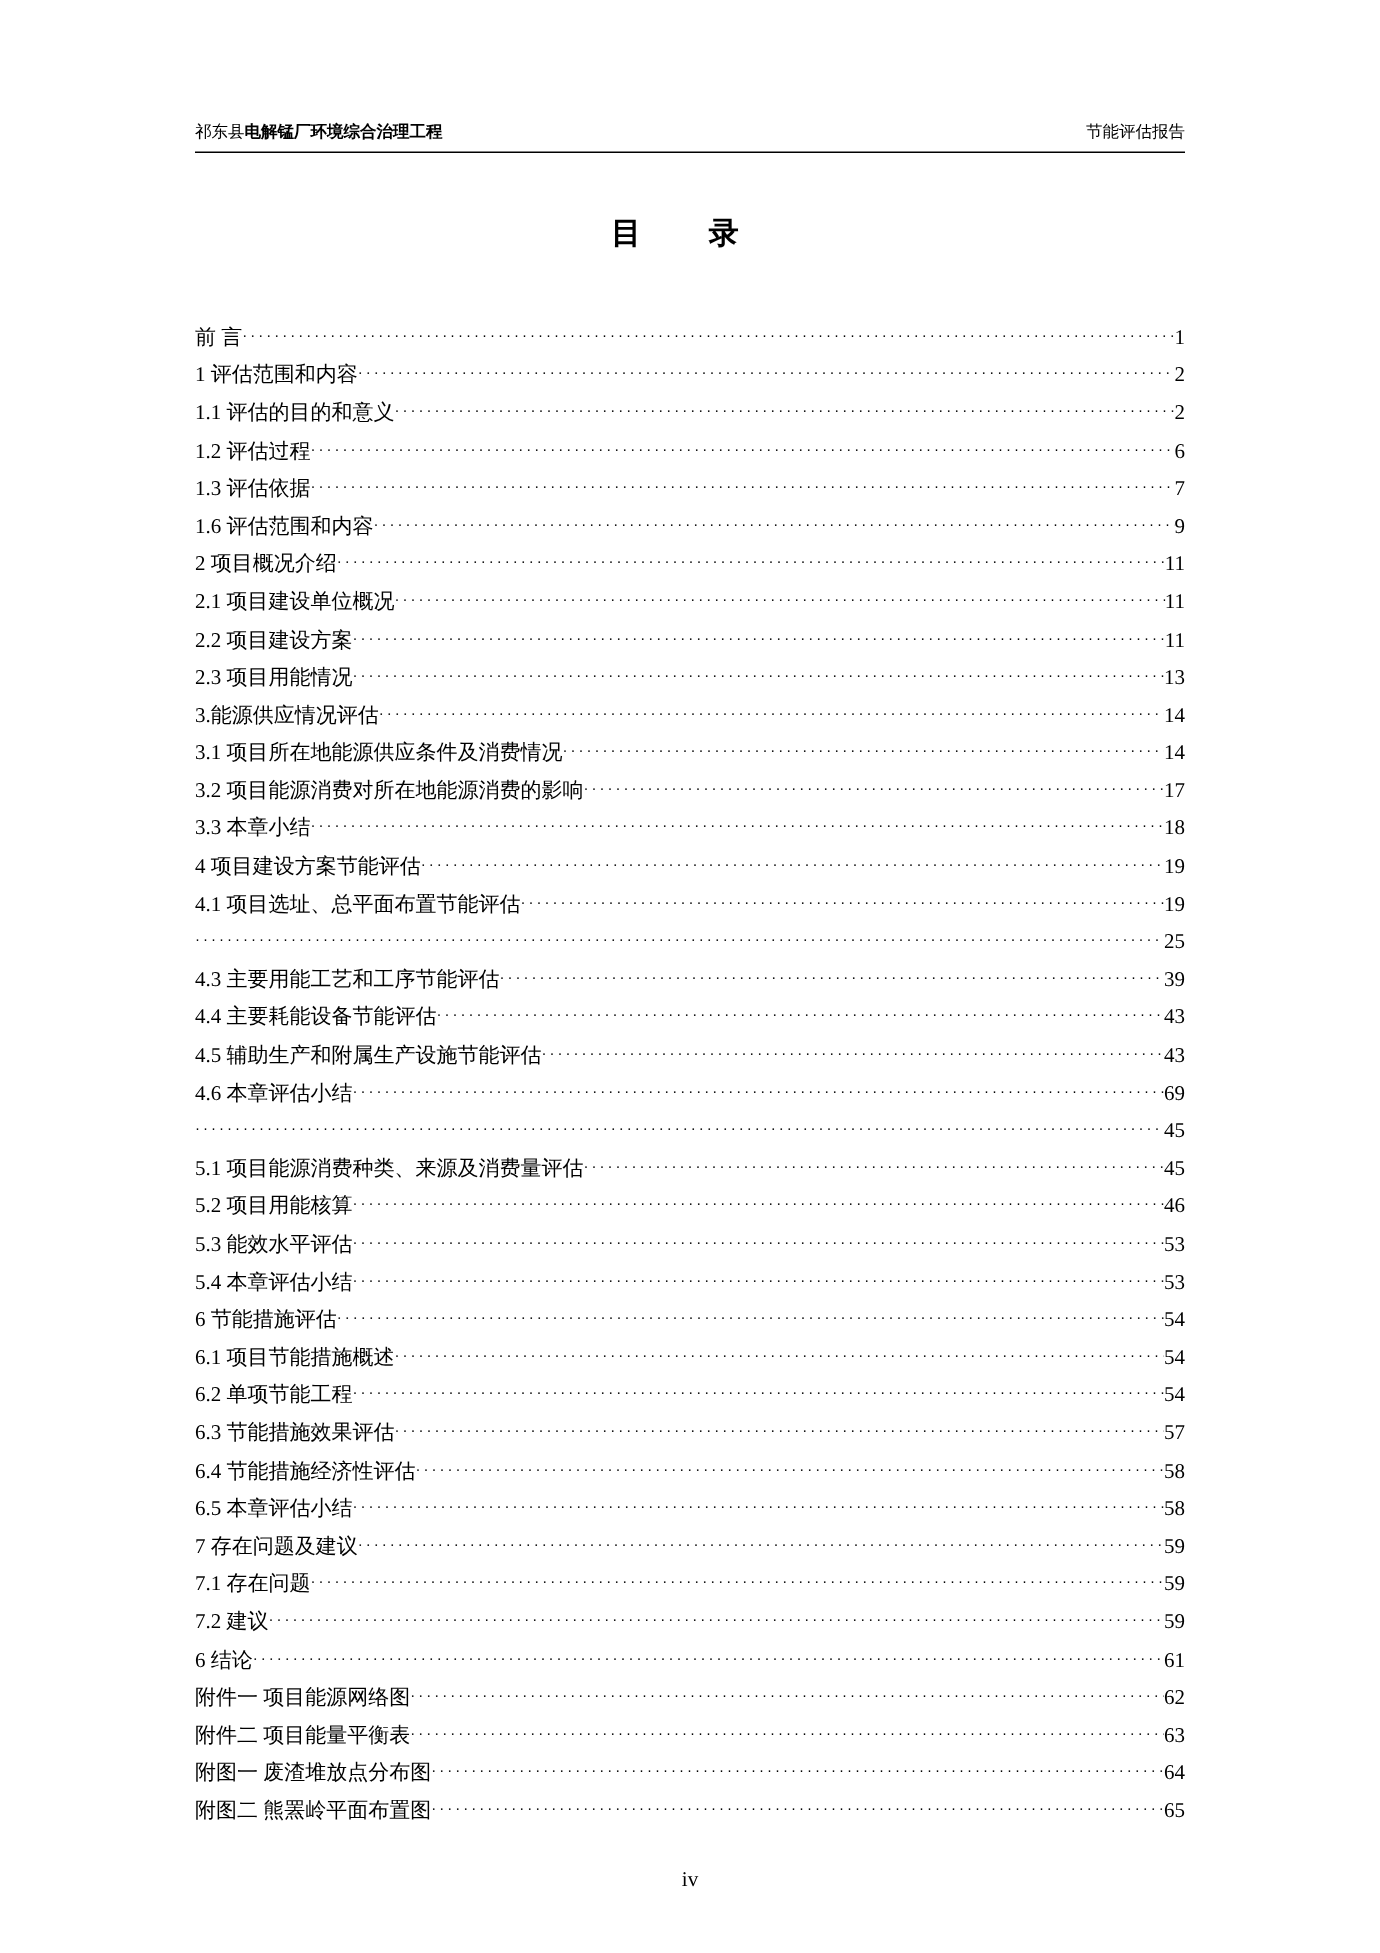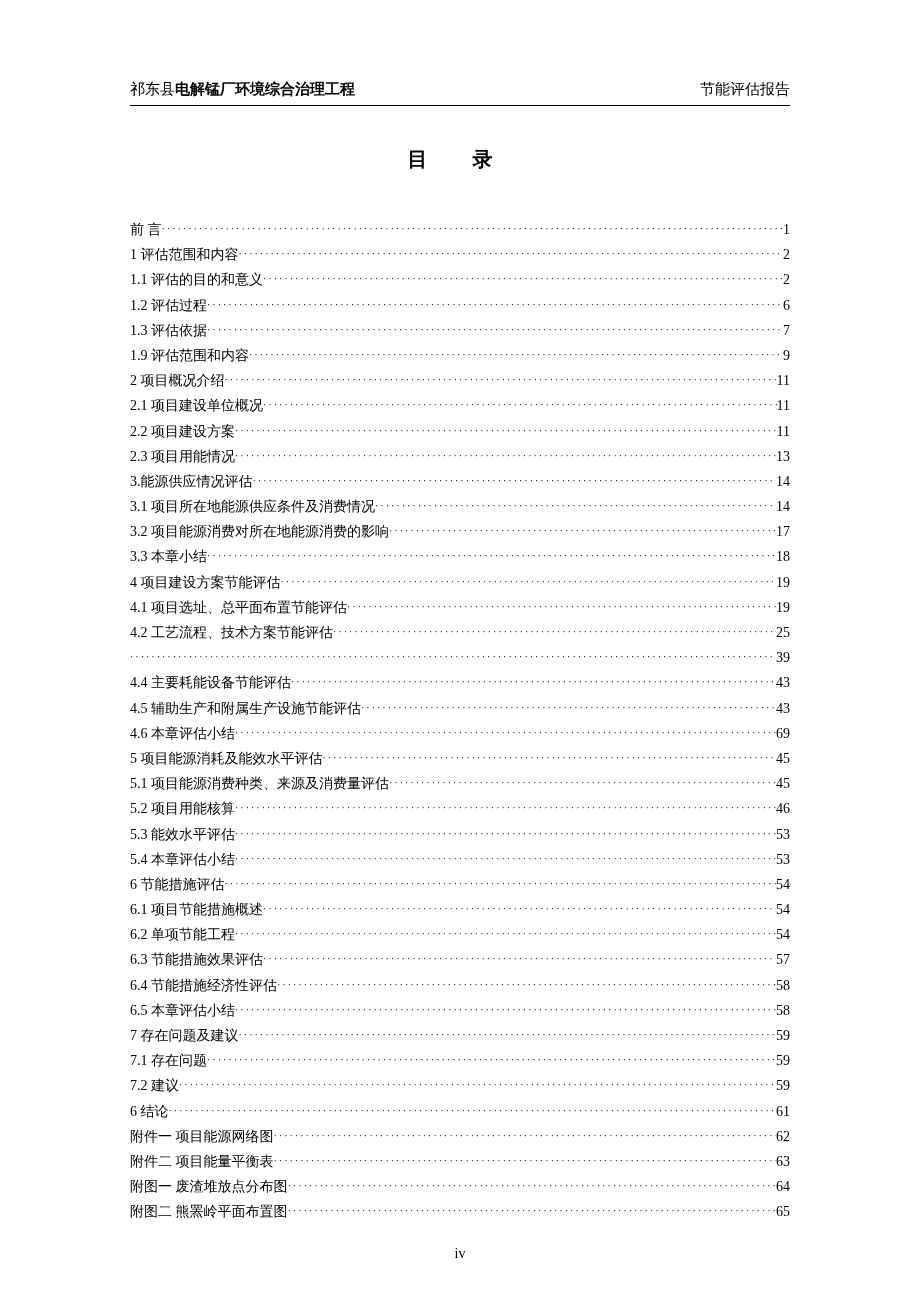--- a/index.html
+++ b/index.html
@@ -17,21 +17,21 @@
       color: #000;
     }
     .page {
       padding: 80px 130px 60px 130px;
       height: 100%;
       position: relative;
     }
     .header-line {
       display: flex;
       justify-content: space-between;
-      font-size: 15px;
+      font-size: 11px;
       padding-bottom: 6px;
       border-bottom: 1px solid #000;
       margin-bottom: 40px;
     }
     .header-left {
       font-weight: normal;
     }
     .header-left .bold {
       font-weight: bold;
     }
@@ -118,21 +118,21 @@
         <span class="toc-label">1.2 评估过程</span>
         <span class="toc-dots"></span>
         <span class="toc-page">6</span>
       </div>
       <div class="toc-entry">
         <span class="toc-label">1.3 评估依据</span>
         <span class="toc-dots"></span>
         <span class="toc-page">7</span>
       </div>
       <div class="toc-entry">
-        <span class="toc-label">1.9 评估范围和内容</span>
+        <span class="toc-label">1.6 评估范围和内容</span>
         <span class="toc-dots"></span>
         <span class="toc-page">9</span>
       </div>
       <div class="toc-entry">
         <span class="toc-label">2 项目概况介绍</span>
         <span class="toc-dots"></span>
         <span class="toc-page">11</span>
       </div>
       <div class="toc-entry">
         <span class="toc-label">2.1 项目建设单位概况</span>
@@ -173,45 +173,44 @@
         <span class="toc-label">4 项目建设方案节能评估</span>
         <span class="toc-dots"></span>
         <span class="toc-page">19</span>
       </div>
       <div class="toc-entry">
         <span class="toc-label">4.1 项目选址、总平面布置节能评估</span>
         <span class="toc-dots"></span>
         <span class="toc-page">19</span>
       </div>
       <div class="toc-entry">
-        <span class="toc-label">4.2 工艺流程、技术方案节能评估</span>
         <span class="toc-dots"></span>
         <span class="toc-page">25</span>
       </div>
       <div class="toc-entry">
+        <span class="toc-label">4.3 主要用能工艺和工序节能评估</span>
         <span class="toc-dots"></span>
         <span class="toc-page">39</span>
       </div>
       <div class="toc-entry">
         <span class="toc-label">4.4 主要耗能设备节能评估</span>
         <span class="toc-dots"></span>
         <span class="toc-page">43</span>
       </div>
       <div class="toc-entry">
         <span class="toc-label">4.5 辅助生产和附属生产设施节能评估</span>
         <span class="toc-dots"></span>
         <span class="toc-page">43</span>
       </div>
       <div class="toc-entry">
         <span class="toc-label">4.6 本章评估小结</span>
         <span class="toc-dots"></span>
         <span class="toc-page">69</span>
       </div>
       <div class="toc-entry">
-        <span class="toc-label">5 项目能源消耗及能效水平评估</span>
         <span class="toc-dots"></span>
         <span class="toc-page">45</span>
       </div>
       <div class="toc-entry">
         <span class="toc-label">5.1 项目能源消费种类、来源及消费量评估</span>
         <span class="toc-dots"></span>
         <span class="toc-page">45</span>
       </div>
       <div class="toc-entry">
         <span class="toc-label">5.2 项目用能核算</span>

